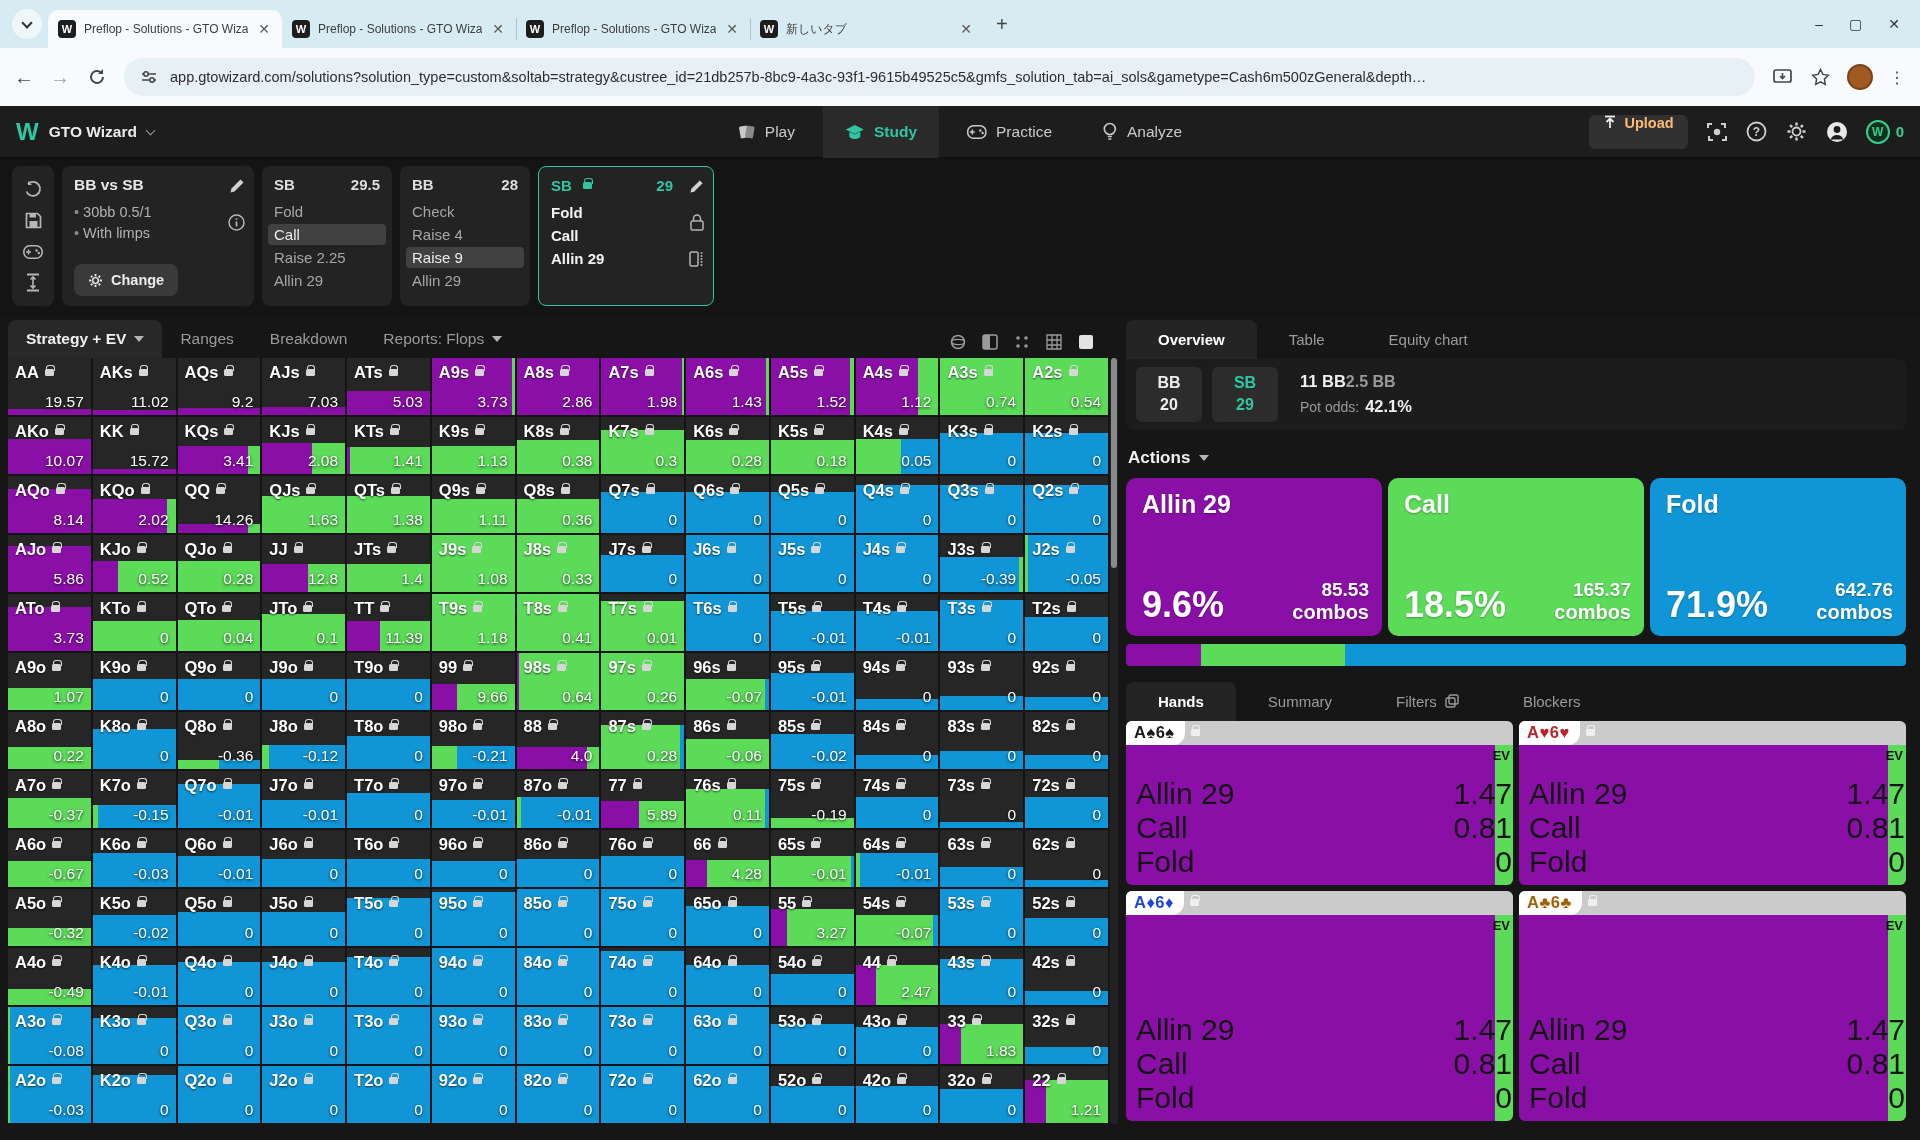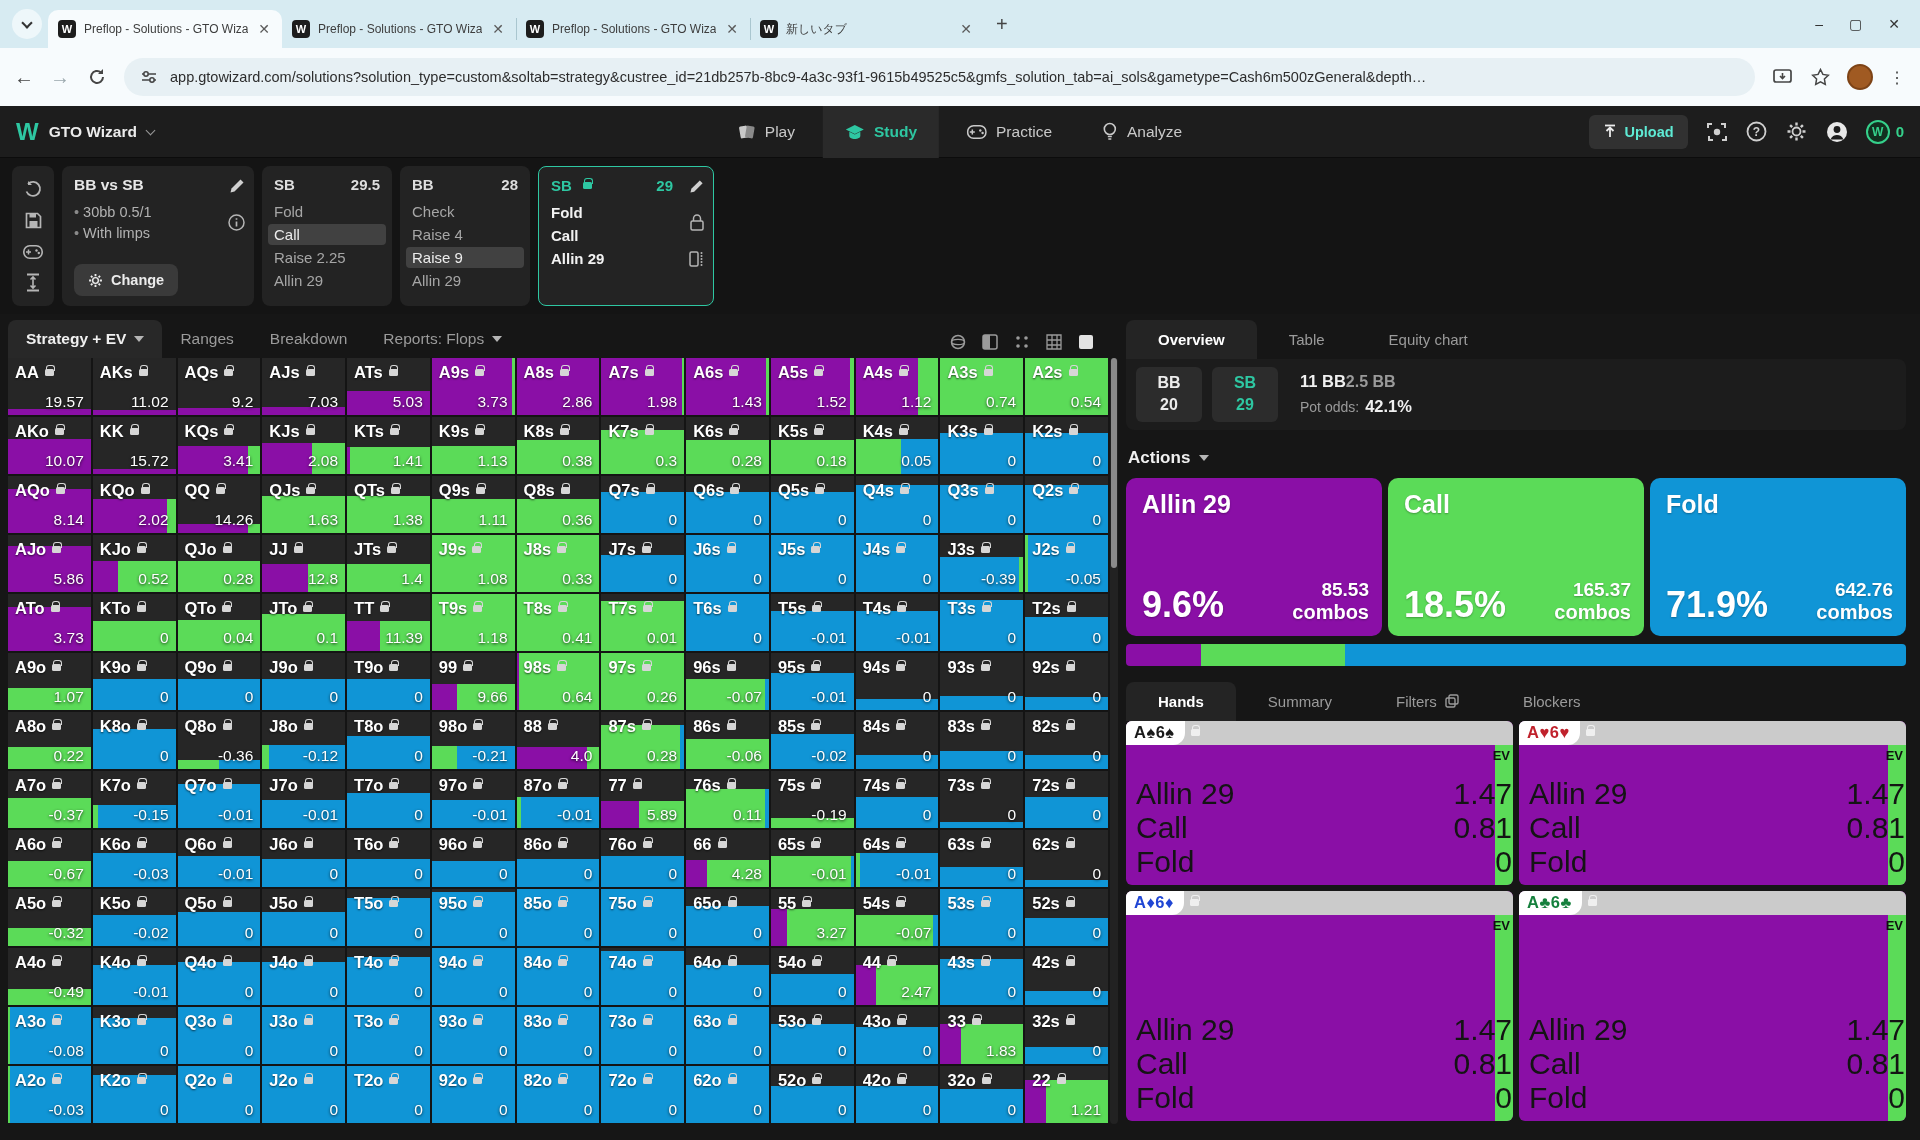--- a/index.html
+++ b/index.html
@@ -42,21 +42,21 @@
     position:relative; border-bottom:1px solid #0c0c0c; }
   .brandlogo { color:#2ec7a2; font-size:24px; font-weight:800; margin-right:10px; }
   .brandname { color:#ececec; font-size:15.5px; font-weight:700; }
   .brandchev { width:7px; height:7px; border-right:1.6px solid #9a9a9a; border-bottom:1.6px solid #9a9a9a;
     transform:rotate(45deg); margin:-2px 0 0 10px; }
   .nav { position:absolute; left:50%; transform:translateX(-50%); display:flex; gap:6px; height:52px; }
   .navitem { display:flex; align-items:center; gap:9px; padding:0 22px; color:#c9c9c9; font-size:15.5px; }
   .navitem.active { background:#2a2a2a; color:#2ec7a2; font-weight:700; }
   .hright { margin-left:auto; display:flex; align-items:center; gap:18px; }
   .uploadbtn { background:#313131; border-radius:6px; height:34px; padding:0 14px; display:flex;
-    align-items:center; gap:8px; color:#5eead4; font-size:14.5px; font-weight:600; }
+    gap:8px; color:#fdba74; font-size:14.5px; font-weight:600; }
   .hicon { width:22px; height:22px; display:flex; align-items:center; justify-content:center; }
   .coin { display:flex; align-items:center; gap:6px; }
   .coincircle { width:24px; height:24px; border-radius:12px; border:2px solid #35d08b;
     background:#12301f; color:#35d08b; font-size:12px; font-weight:800; display:flex;
     align-items:center; justify-content:center; }
   .coincount { color:#35d08b; font-size:15px; font-weight:700; }
 
   
   .configrow { display:flex; gap:8px; padding:8px 12px; height:156px; background:#141414; }
   .rail { width:42px; background:#232323; border-radius:8px; display:flex; flex-direction:column;
@@ -2335,21 +2335,21 @@
                 <span class="rv">0.81</span>
               </div>
               <div class="crow">
                 <span>Fold</span>
                 <span class="rv">0</span>
               </div>
             </div>
           </div>
           <div class="card" style="background: rgb(138, 15, 166);">
             <div class="cbar">
-              <span class="cbadge" style="color: #15803d;">A♣6♣</span>
+              <span class="cbadge" style="color: #a16207;">A♣6♣</span>
               <span class="lock" style="--lc: #efefef;"></span>
             </div>
             <div class="cstripe" style="background: rgb(91, 219, 88);"></div>
             <div class="cev">EV</div>
             <div class="crows">
               <div class="crow">
                 <span>Allin 29</span>
                 <span class="rv">1.47</span>
               </div>
               <div class="crow">

